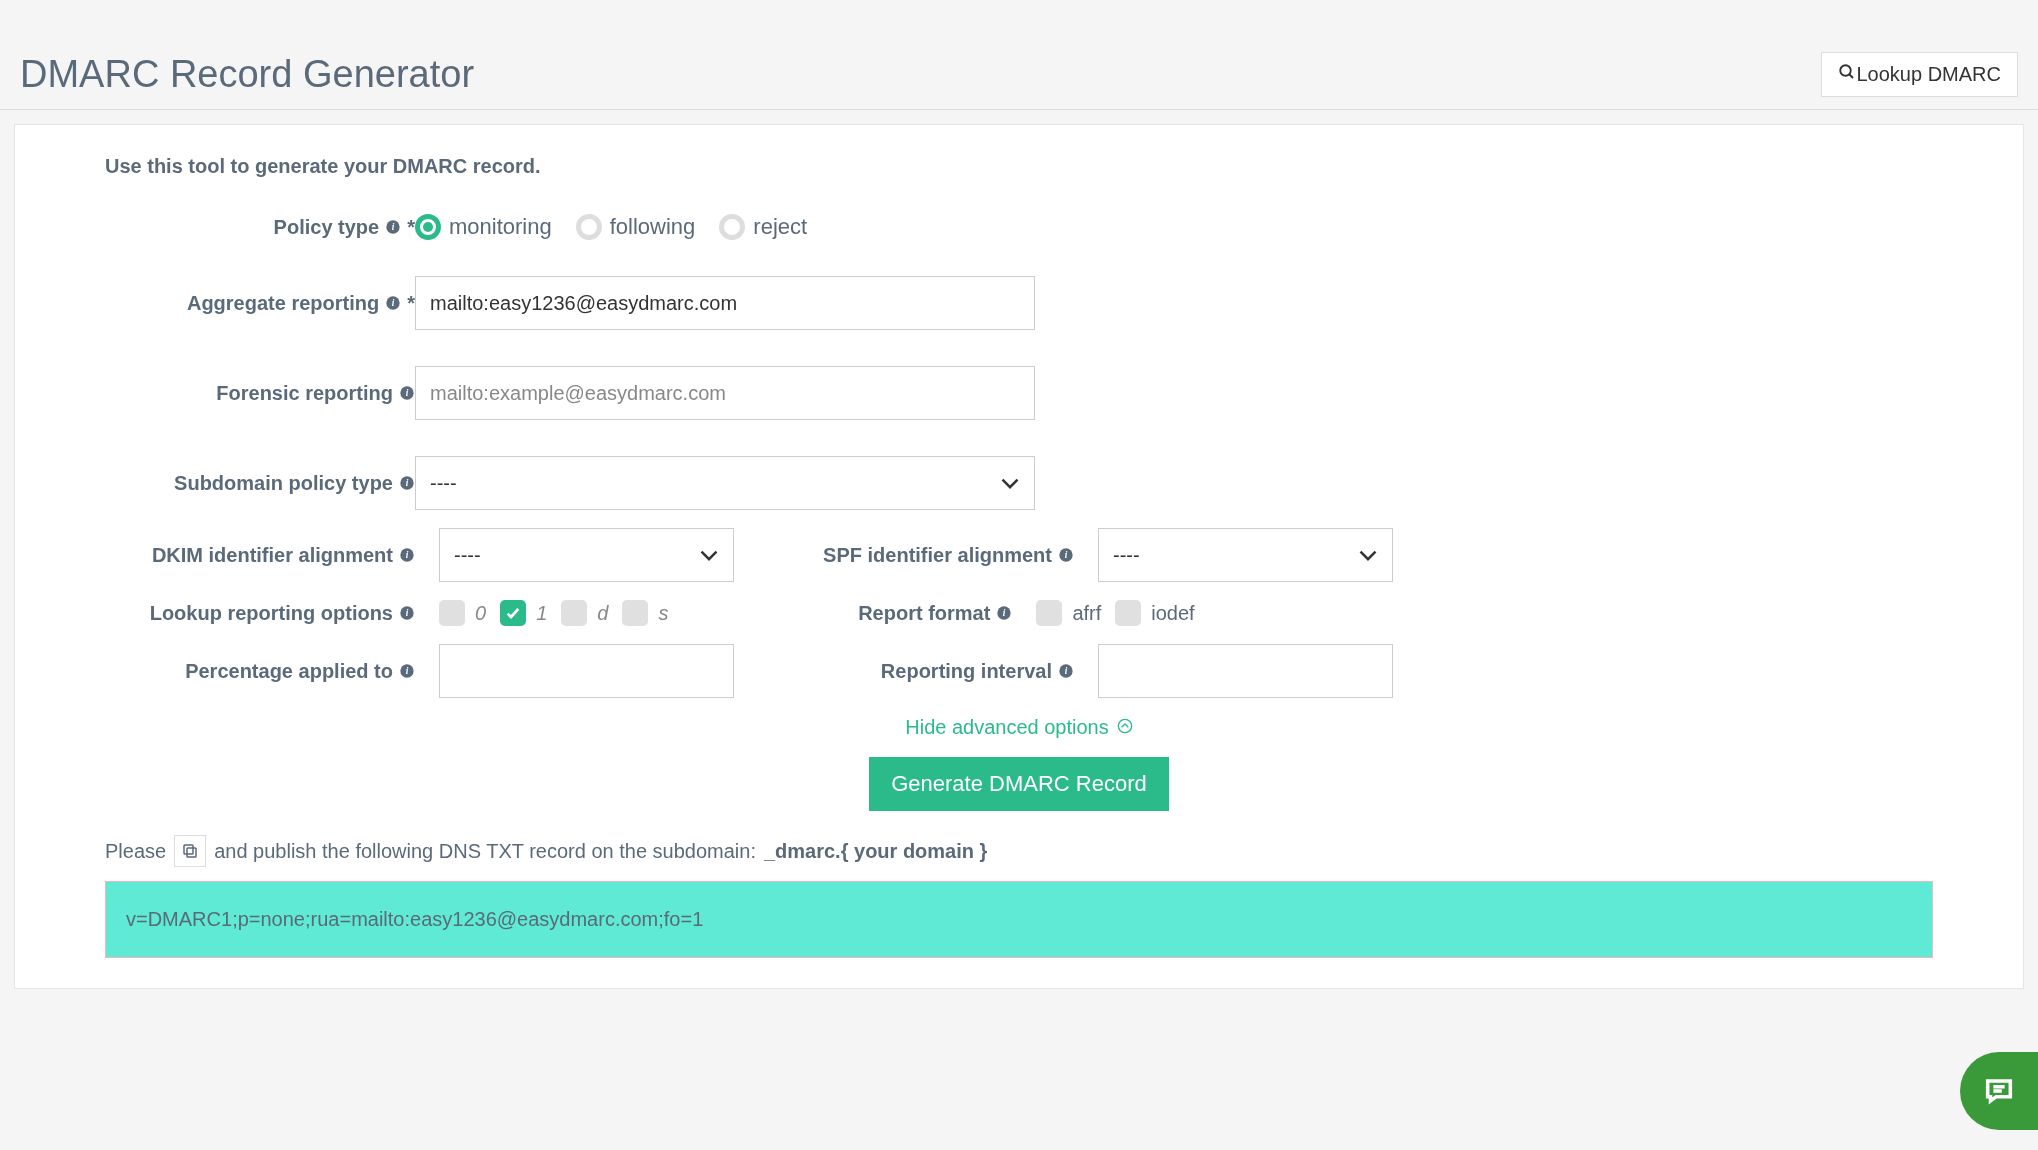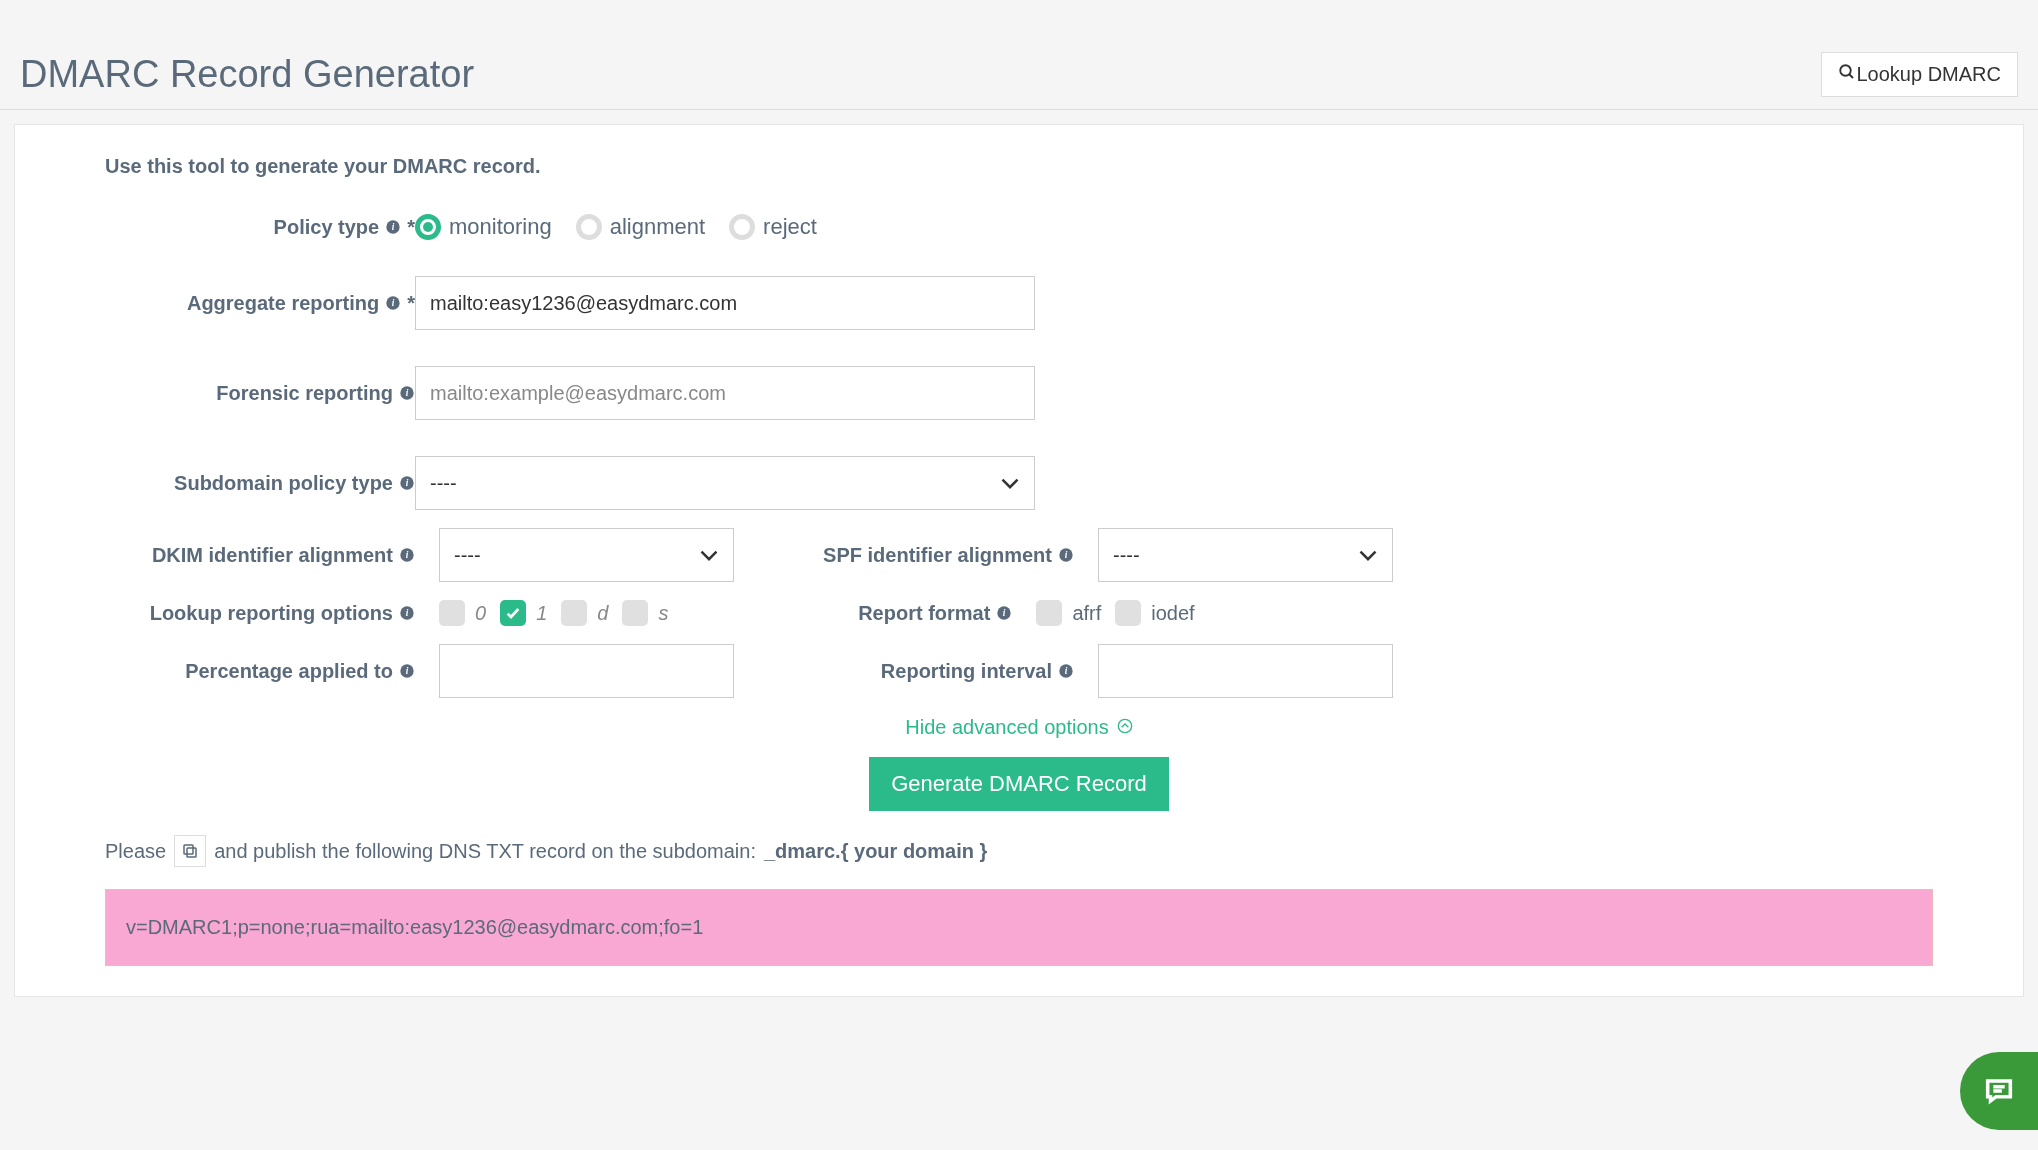--- a/index.html
+++ b/index.html
@@ -157,35 +157,35 @@
   cursor: pointer;
 }
 
 .result-line {
   font-size: 20px;
   color: #5a6a7a;
   display: flex;
   align-items: center;
   gap: 8px;
   flex-wrap: wrap;
-  margin-bottom: 22px;
+  margin-bottom: 14px;
 }
 .copy-btn {
   width: 32px; height: 32px;
   border: 1px solid #ddd;
   background: #fff;
   display: inline-flex;
   align-items: center;
   justify-content: center;
   cursor: pointer;
 }
 .copy-btn svg { width: 18px; height: 18px; stroke: #5a6a7a; }
 .result-strong { font-weight: bold; }
 .result-box {
-  background: #f9a8d4;
+  background: #5eead4;
   border: 1px solid #f0b8b8;
   padding: 26px 20px;
   font-size: 20px;
   color: #5a6a7a;
 }
 
 .chat-fab {
   position: fixed;
   right: 0;
   bottom: 20px;
@@ -237,21 +237,21 @@
         </span>
       <span class="required">*</span>
     </div>
     <div class="radio-group">
       <label class="radio-item">
         <span class="radio-circle selected"></span>
         <span>monitoring</span>
       </label>
       <label class="radio-item">
         <span class="radio-circle"></span>
-        <span>alignment</span>
+        <span>following</span>
       </label>
       <label class="radio-item">
         <span class="radio-circle"></span>
         <span>reject</span>
       </label>
     </div>
   </div>
 
   <div class="form-row">
     <div class="form-label">

